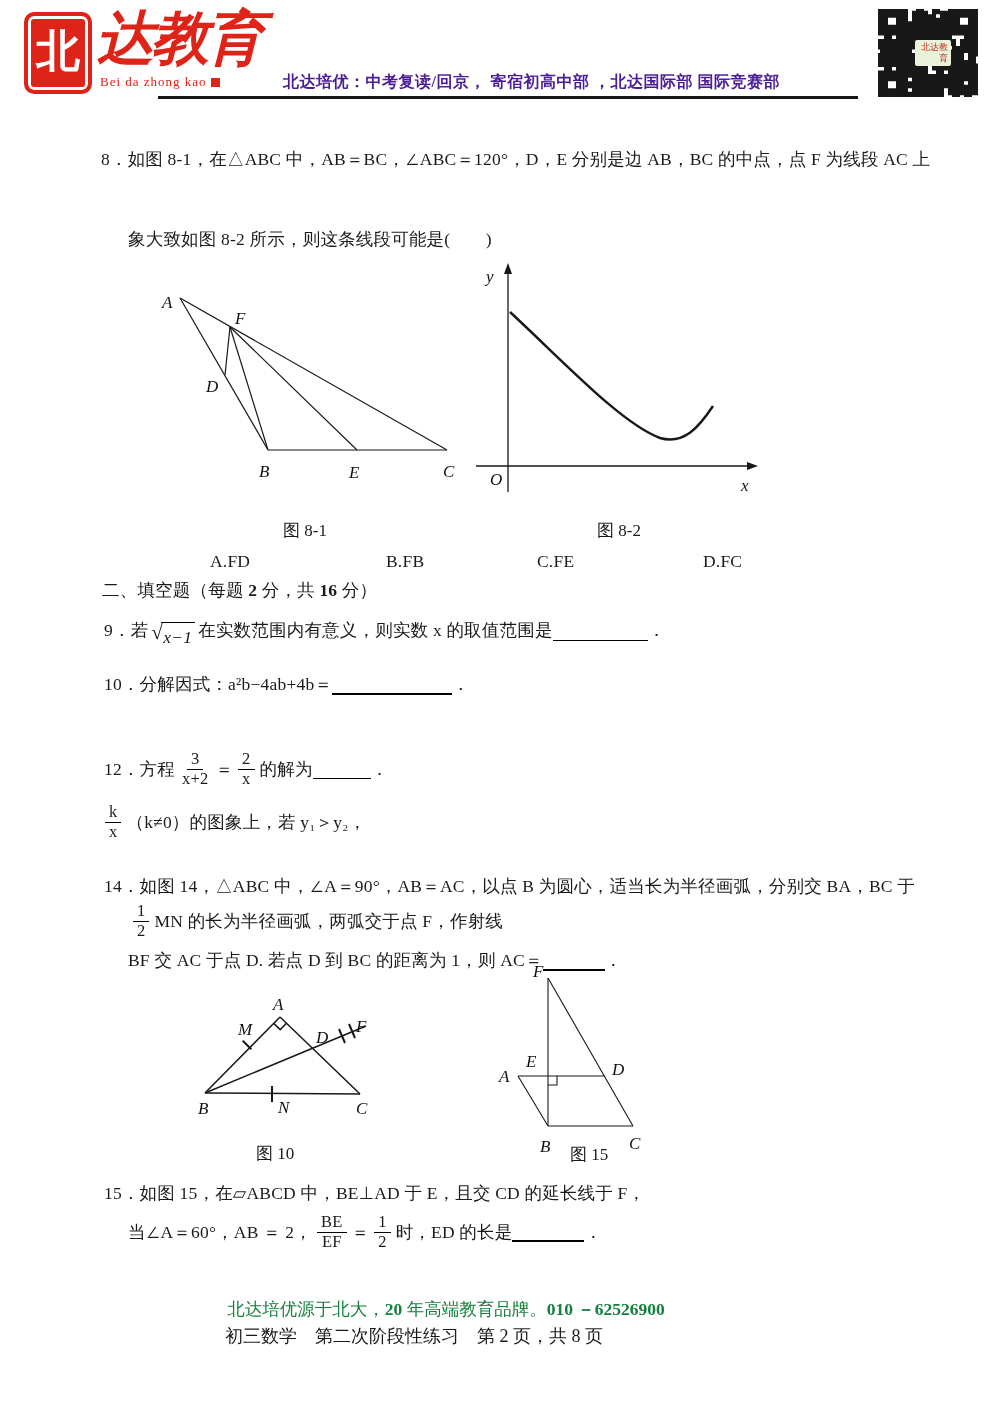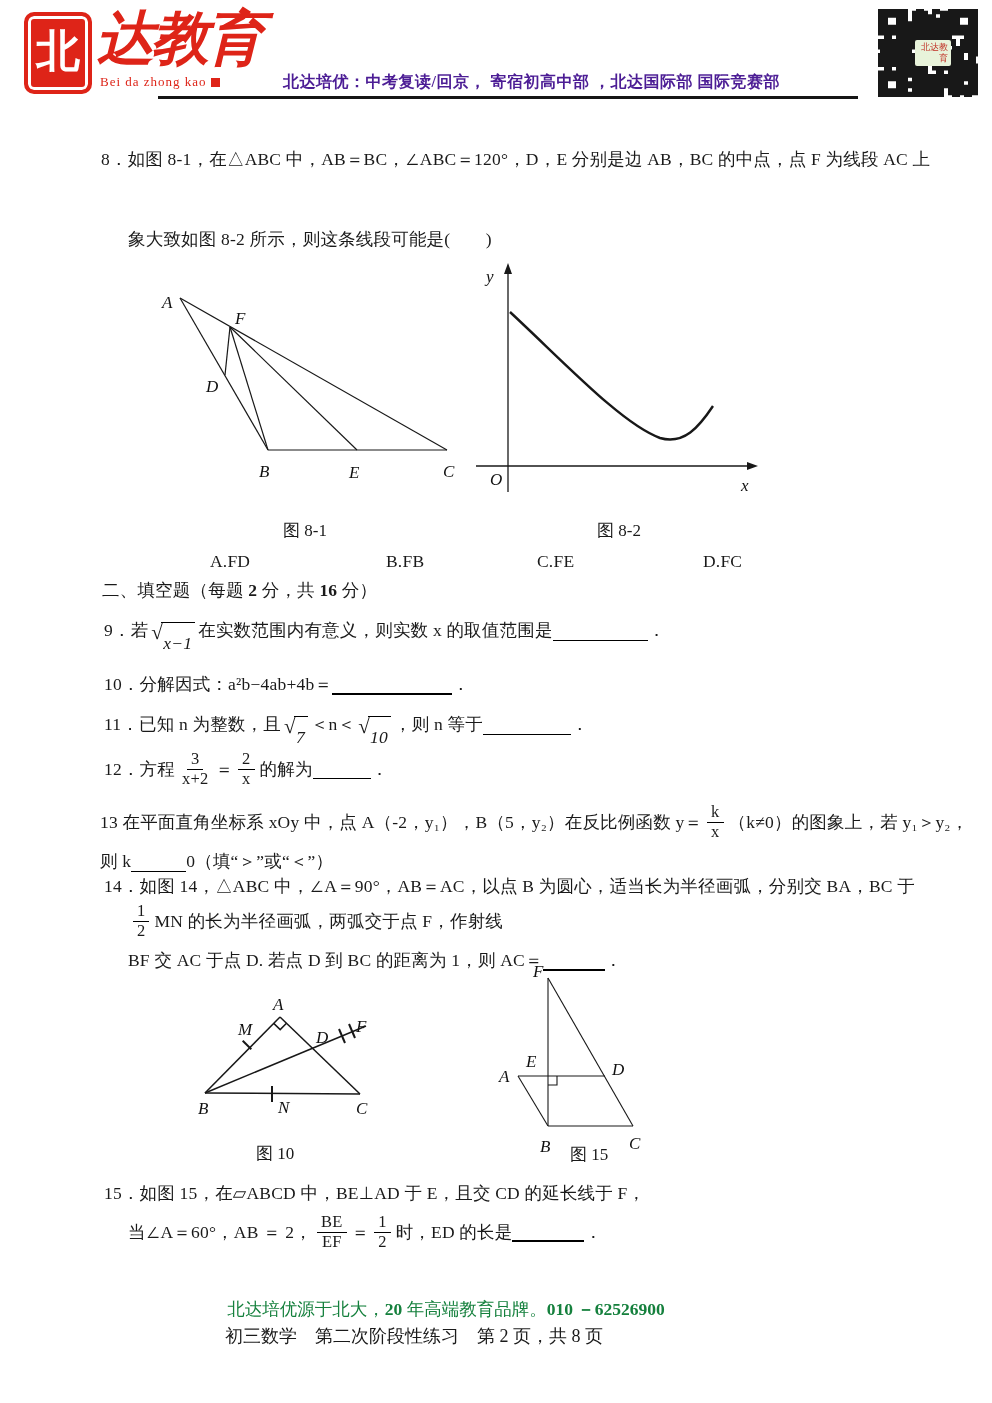--- a/index.html
+++ b/index.html
@@ -30,21 +30,21 @@
         box-sizing:border-box;border-radius:2px;}
   
   .blank{display:inline-block;border-bottom:1.5px solid #000;height:1.05em;vertical-align:-5px;}
   .b2{border-bottom-width:2.2px;}
   .frac{display:inline-flex;flex-direction:column;align-items:center;line-height:1.1;
         font-size:16.5px;margin:0 5px;text-align:center;}
   .frac .fn{border-bottom:1.4px solid #000;padding:0 4px;}
   .frac .fd{padding:0 2px;}
   .sqrt{display:inline-flex;align-items:flex-start;line-height:1.05;margin:0 3px;vertical-align:-3px;}
   .sqrt::before{content:"√";font-size:1.22em;line-height:1;margin-right:-2px;}
-  .sq{border-top:1.6px solid #000;padding:11px 3px 0 2px;font-style:italic;}
+  .sq{border-top:1.6px solid #000;padding:5px 3px 0 2px;font-style:italic;}
   
   svg text{font-family:"Liberation Serif",serif;font-style:italic;font-size:17px;fill:#111;}
   svg line,svg polyline,svg path{stroke:#181818;fill:none;}
   
   .footer-red{top:1297px;left:0;width:892px;text-align:center;font-size:17.5px;color:#15803d;white-space:nowrap;}
   .footer-black{top:1324px;left:16px;width:796px;text-align:center;font-size:18px;white-space:nowrap;}
 </style>
 </head>
 <body>
 
@@ -113,54 +113,43 @@
   <div class="abs t" style="left:104px;top:618px">
     <span>9．若</span><span class="sqrt">
         <span class="sq">x−1</span>
       </span><span>在实数范围内有意义，则实数 x 的取值范围是</span><span class="blank" style="width:95px"></span><span>．</span>
   </div>
 
   <div class="abs t" style="left:104px;top:672px">
     <span>10．分解因式：</span><span class="it">a²b−4ab+4b＝</span><span class="blank b2" style="width:120px"></span><span>．</span>
   </div>
 
-  <div class="abs t" style="left:104px;top:712px">
-    <span>11．已知 n 为整数，且</span><span class="sqrt">
-        <span class="sq">7</span>
-      </span><span class="it">＜n＜</span><span class="sqrt">
-        <span class="sq">10</span>
-      </span><span>，则 n 等于</span><span class="blank" style="width:88px"></span><span>．</span>
-  </div>
 
   <div class="abs t flexline" style="left:104px;top:745px;height:48px">
     <span>12．方程</span>
     <span class="frac">
         <span class="fn">3</span>
         <span class="fd it">x+2</span>
       </span>
     <span>＝</span>
     <span class="frac">
         <span class="fn">2</span>
         <span class="fd it">x</span>
       </span>
     <span>的解为</span>
       <span class="blank" style="width:58px"></span>
       <span>．</span>
   </div>
 
   <div class="abs t flexline" style="left:100px;top:797px;height:50px">
-    <span>13 在平面直角坐标系 xOy 中，点 A（-2，y₁），B（5，y₂）在反比例函数 y＝</span>
     <span class="frac">
         <span class="fn it">k</span>
         <span class="fd it">x</span>
       </span>
     <span>（k≠0）的图象上，若 y₁＞y₂，</span>
-  </div>
-  <div class="abs t" style="left:100px;top:849px">
-    <span>则 k</span><span class="blank" style="width:55px"></span><span>0（填“＞”或“＜”）</span>
   </div>
 
   <div class="abs t" style="left:104px;top:874px">14．如图 14，△ABC 中，∠A＝90°，AB＝AC，以点 B 为圆心，适当长为半径画弧，分别交 BA，BC 于</div>
   <div class="abs t flexline" style="left:128px;top:898px;height:46px">
     <span class="frac">
         <span class="fn">1</span>
         <span class="fd">2</span>
       </span>
     <span>MN 的长为半径画弧，两弧交于点 F，作射线</span>
   </div>

